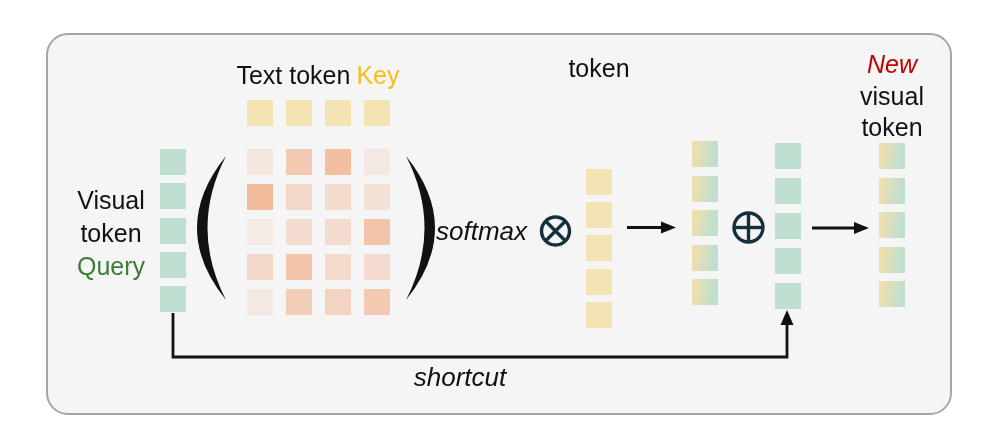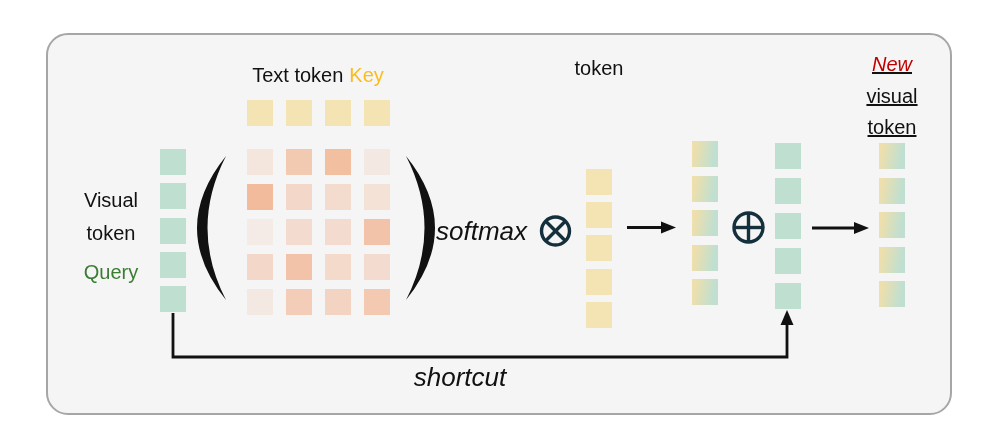--- a/index.html
+++ b/index.html
@@ -5,29 +5,29 @@
   html,body{margin:0;padding:0;background:#fff;}
   #stage{
     position:relative;width:996px;height:448px;background:#ffffff;
     font-family:"Liberation Sans",sans-serif;color:#111;overflow:hidden;
   }
   #panel{
     position:absolute;left:46px;top:33px;width:906px;height:382px;
     box-sizing:border-box;border:2.5px solid var(--panel-border,#a6a6a6);
     border-radius:22px;background:var(--panel-bg,#f5f5f6);
   }
-  .lbl{position:absolute;text-align:center;font-size:20px;line-height:31.5px;white-space:nowrap;}
+  .lbl{position:absolute;text-align:center;font-size:25px;line-height:31.5px;white-space:nowrap;}
   .lbl .ln{display:block;}
   #key-label{left:218px;top:60px;width:200px;}
   #key-label .hl{color:var(--key-highlight);margin-left:6px;}
   #query-label{left:64px;top:184px;width:94px;line-height:33px;}
-  #query-label .hl{color:var(--query-highlight);margin-top:6px;}
+  #query-label .hl{color:var(--query-highlight);}
   #value-label{left:551px;top:53px;width:96px;}
   #value-label .hl{color:var(--value-highlight);}
-  #new-label{left:844px;top:49px;width:96px;text-decoration:underline;}
+  #new-label{left:844px;top:49px;width:96px;}
   #new-label .hl{color:var(--new-highlight);font-style:italic;}
   #softmax-label{position:absolute;left:436px;top:216px;font-size:26px;font-style:italic;}
   #shortcut-label{position:absolute;left:398px;top:362px;width:124px;text-align:center;font-size:26px;font-style:italic;}
   .col{position:absolute;display:flex;flex-direction:column;}
   .row{position:absolute;display:flex;flex-direction:row;gap:13.3px;}
   #key-row{left:246.5px;top:100px;}
   #query-col{left:160px;top:149px;gap:8.3px;}
   #value-col{left:586px;top:168.5px;gap:7.4px;}
   #attended-col{left:692px;top:141px;gap:8.5px;}
   #visual-shortcut-col{left:775px;top:143px;gap:9px;}

